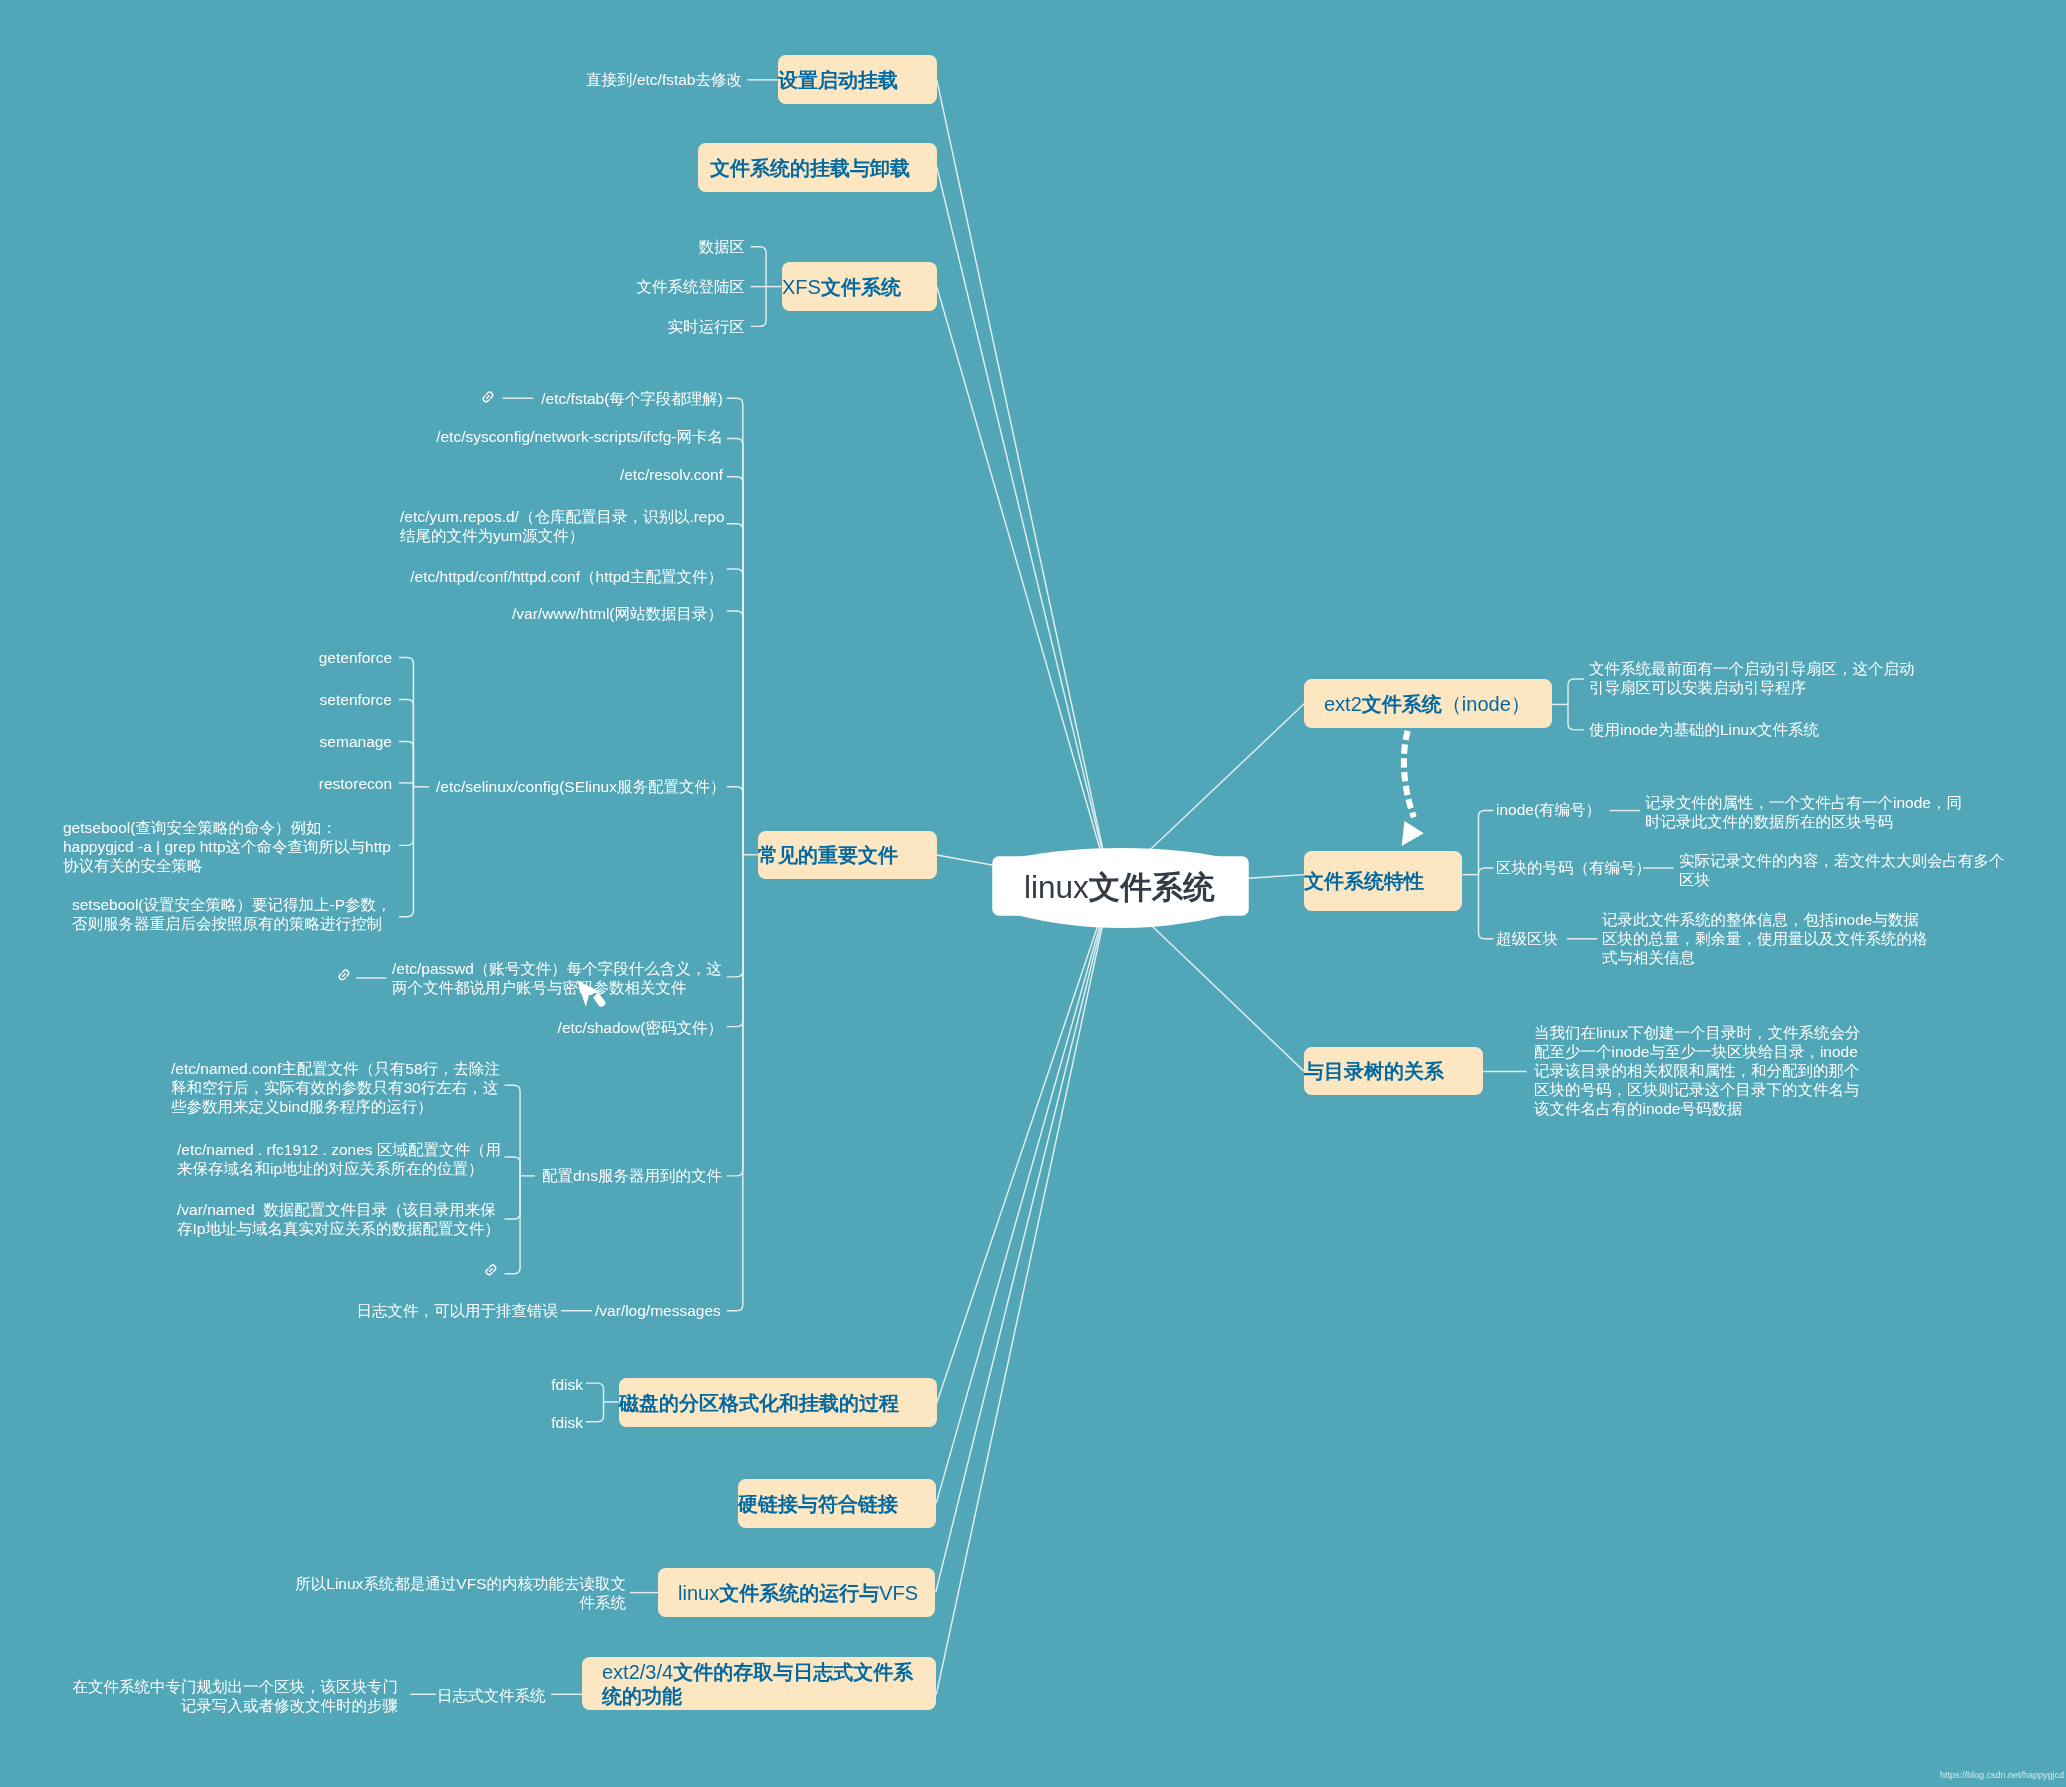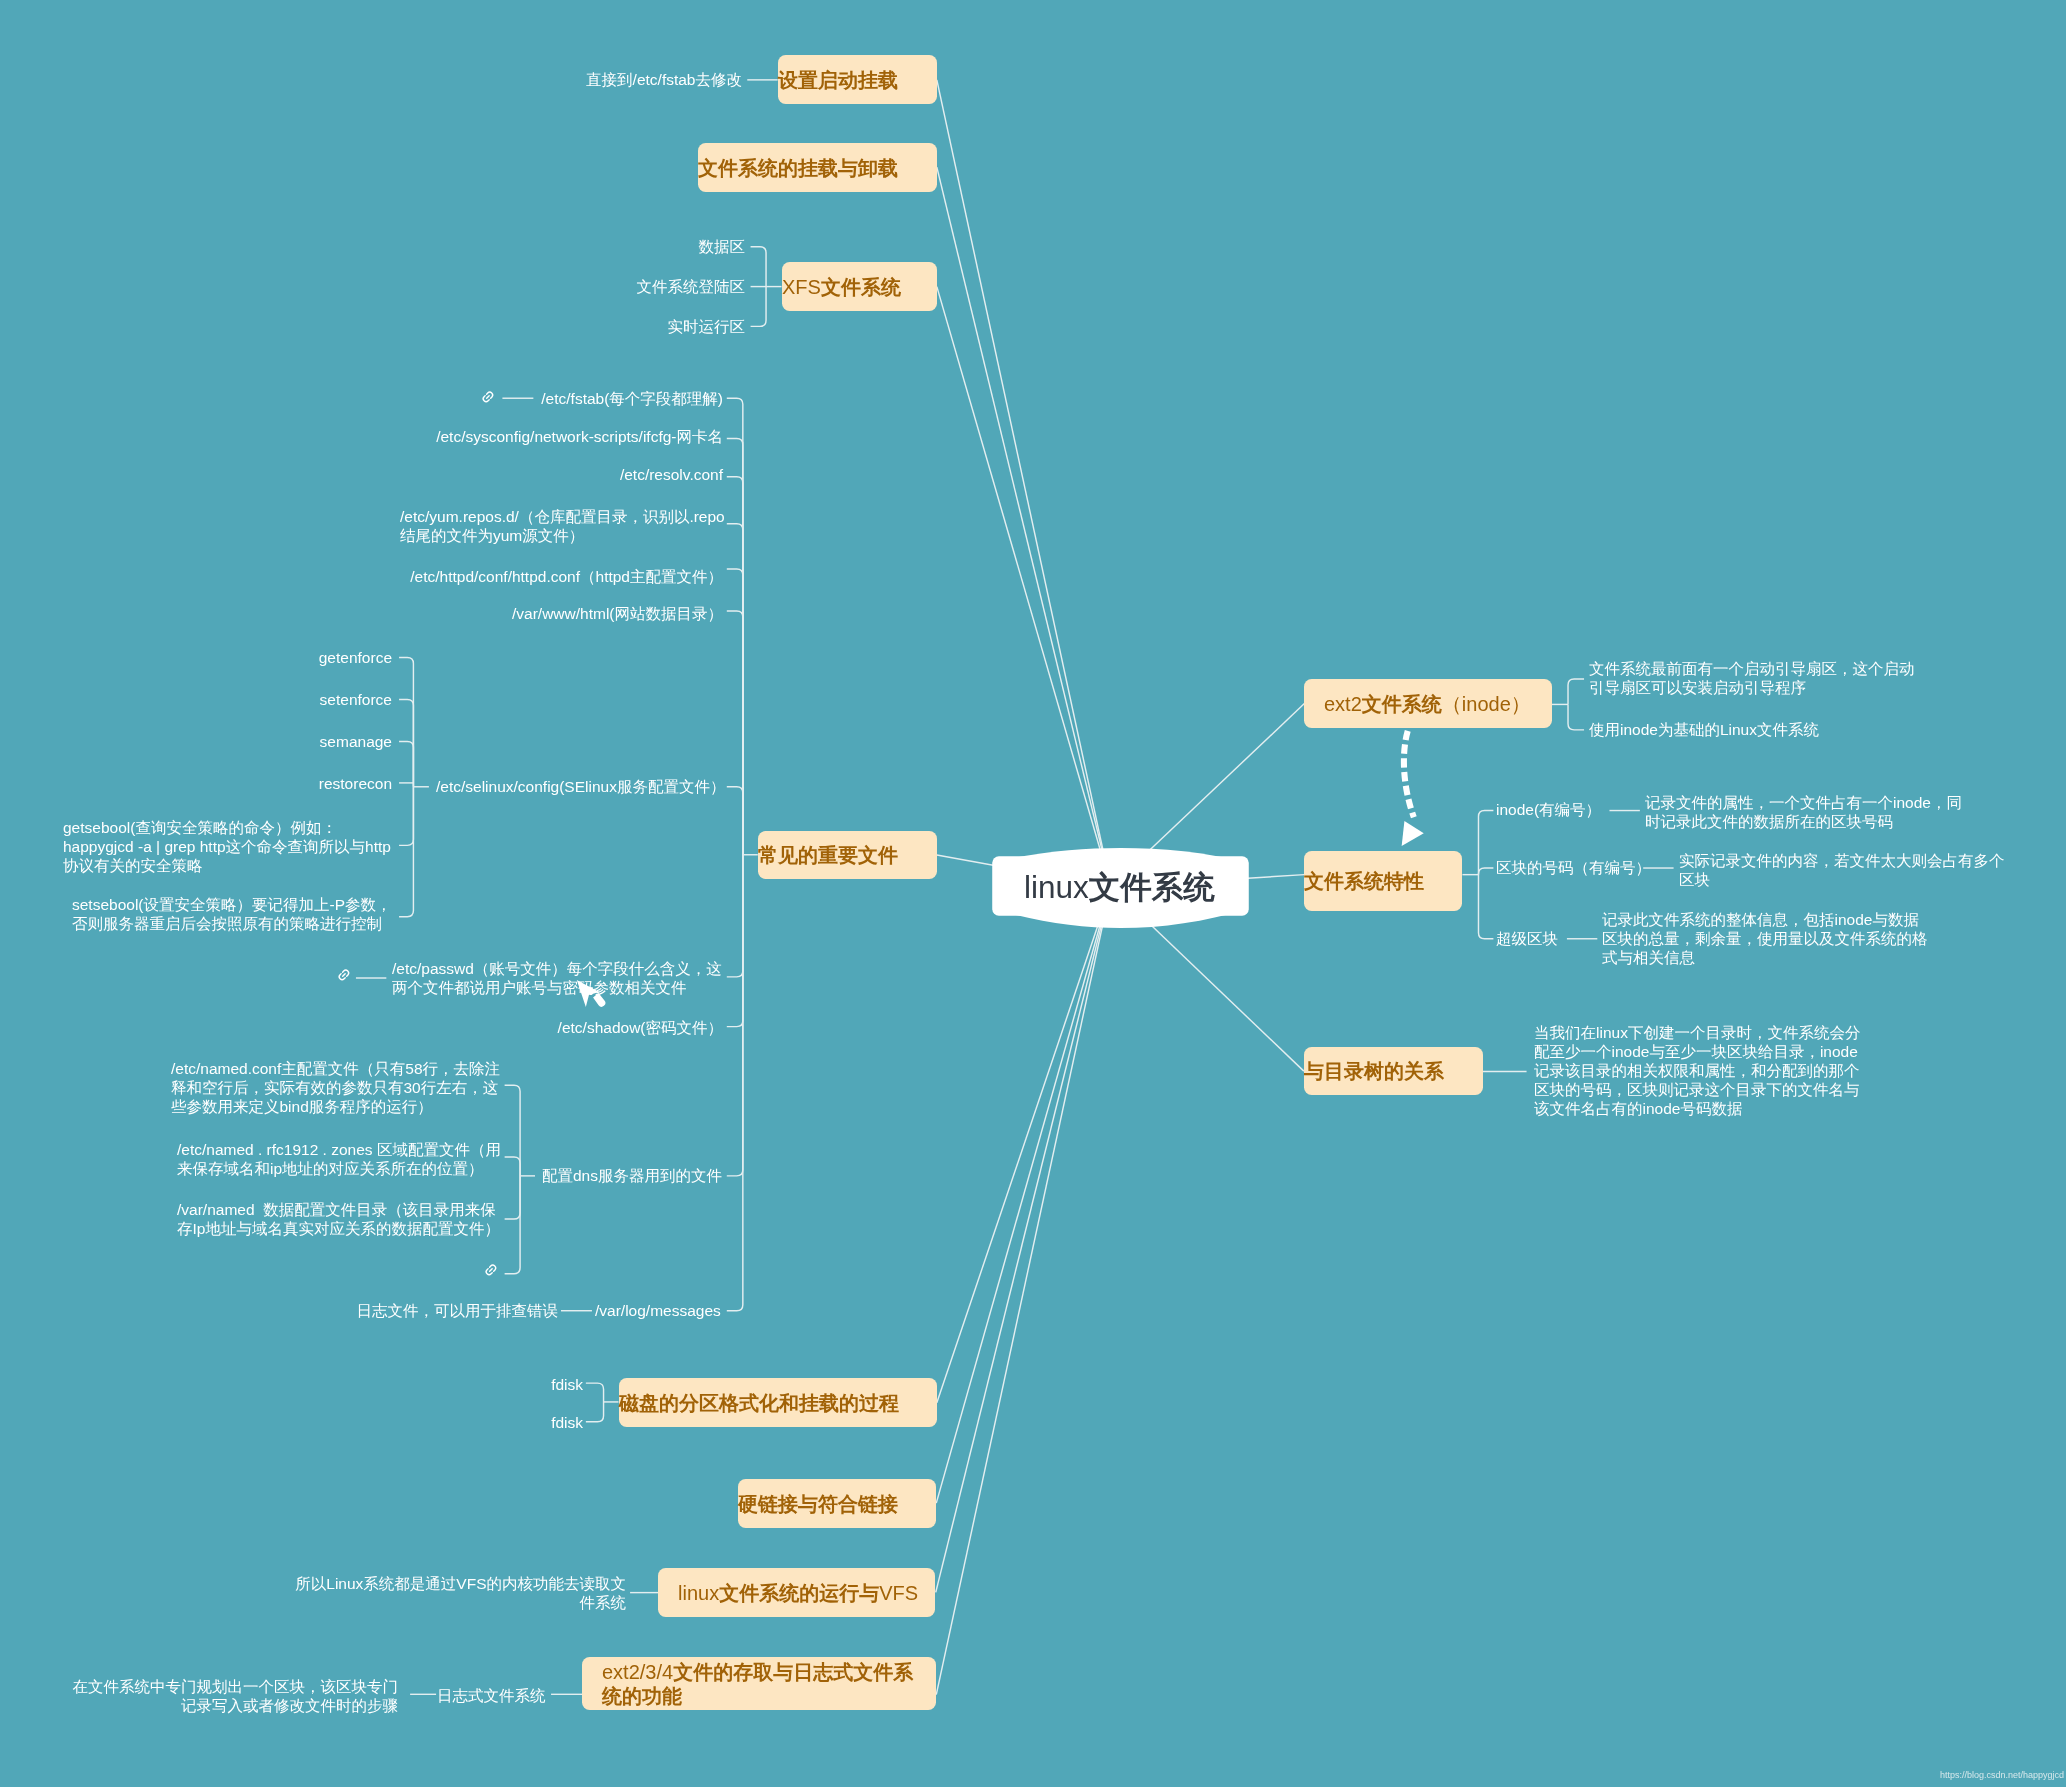--- a/index.html
+++ b/index.html
@@ -1,21 +1,21 @@
 <!DOCTYPE html>
 <html style="font-size:8.8px"><head>
 <meta charset="utf-8">
 <title>linux文件系统</title>
 <style>
   html,body{margin:0;padding:0;}
   body{width:2066px;height:1788px;background:#51a7b8;position:relative;overflow:hidden;
        font-family:"Liberation Sans",sans-serif;}
   #stage{position:absolute;left:0;top:0;width:2066px;height:1788px;}
   svg#links{position:absolute;left:0;top:0;width:2066px;height:1788px;}
-  .node{position:absolute;background:#fde6c2;border-radius:7.7px;color:#a16207;
+  .node{position:absolute;background:#fde6c2;border-radius:7.7px;color:#0369a1;
         display:flex;align-items:center;box-sizing:border-box;font-size:20px;
         line-height:24px;font-weight:700;}
   .node .tx{display:block;width:100%;white-space:pre-line;}
   .leaf{position:absolute;color:#ffffff;white-space:pre;line-height:19px;font-size:15.5px;}
   .cw{position:absolute;color:#333b45;font-weight:700;font-size:31.5px;line-height:31.5px;white-space:nowrap;}
   #watermark{position:absolute;color:#d6e8eb;font-size:9px;white-space:nowrap;}
   .licon{position:absolute;}
   .cursor{position:absolute;}
 </style>
 </head>
@@ -87,21 +87,21 @@
 <path d="M2541,1485 L2576,1507 L2536,1530 Z" fill="#ffffff"></path>
 </svg>
 <svg style="position:absolute;left:989px;top:843px;width:263px;height:91px;" viewBox="0 0 475 165">
       <path d="M6,36 C85,16 162,9 237.5,9 C313,9 390,16 469,36 L469,119 C390,143 313,154 237.5,154 C162,154 85,143 6,119 Z" fill="#ffffff"></path>
       <rect x="5" y="24" width="465" height="108" rx="12" ry="12" fill="#ffffff"></rect>
     </svg>
 <div class="cw" style="left:1024px;top:872px;"><span style="font-weight: 400;">linux</span><span style="font-weight: 700;">文件系统</span></div>
 <div class="node" style="left:778px;top:55px;width:159px;height:49px;justify-content:center;padding-left:0px;">
       <span class="tx"><span style="font-weight: 700;">设置启动挂载</span></span>
     </div>
-<div class="node" style="left:698px;top:143px;width:239px;height:49px;justify-content:center;padding-left:0px;">
+<div class="node" style="left:698px;top:143px;width:239px;height:49px;justify-content:center;padding-left:12px;">
       <span class="tx"><span style="font-weight: 700;">文件系统的挂载与卸载</span></span>
     </div>
 <div class="node" style="left:782px;top:262px;width:155px;height:49px;justify-content:center;padding-left:0px;">
       <span class="tx"><span style="font-weight: 400;">XFS</span><span style="font-weight: 700;">文件系统</span></span>
     </div>
 <div class="node" style="left:758px;top:831px;width:179px;height:48px;justify-content:center;padding-left:0px;">
       <span class="tx"><span style="font-weight: 700;">常见的重要文件</span></span>
     </div>
 <div class="node" style="left:1304px;top:679px;width:248px;height:49px;justify-content:flex-start;padding-left:20px;">
       <span class="tx"><span style="font-weight: 400;">ext2</span><span style="font-weight: 700;">文件系统</span><span style="font-weight: 400;">（inode）</span></span>

